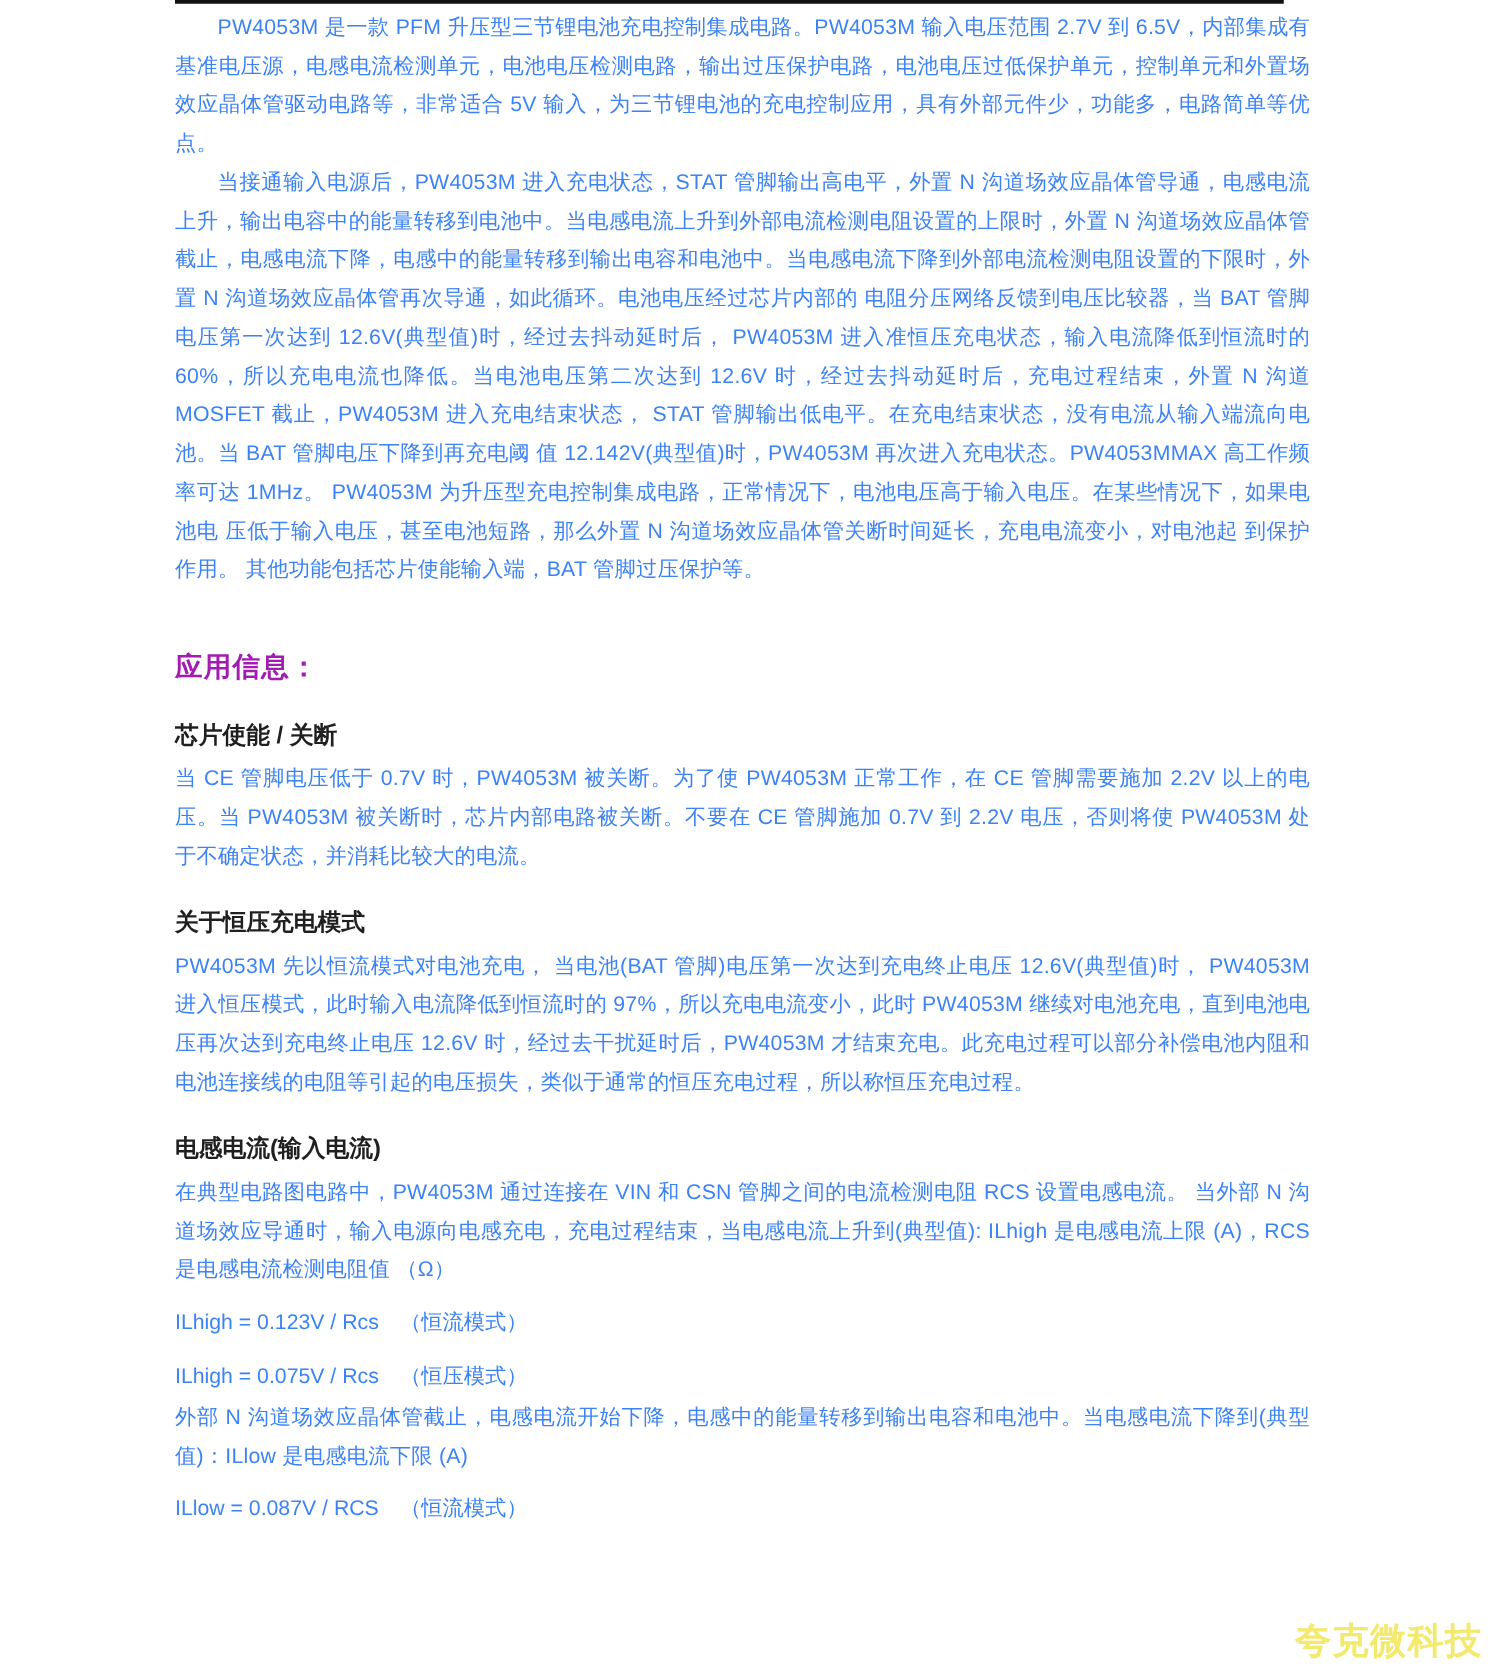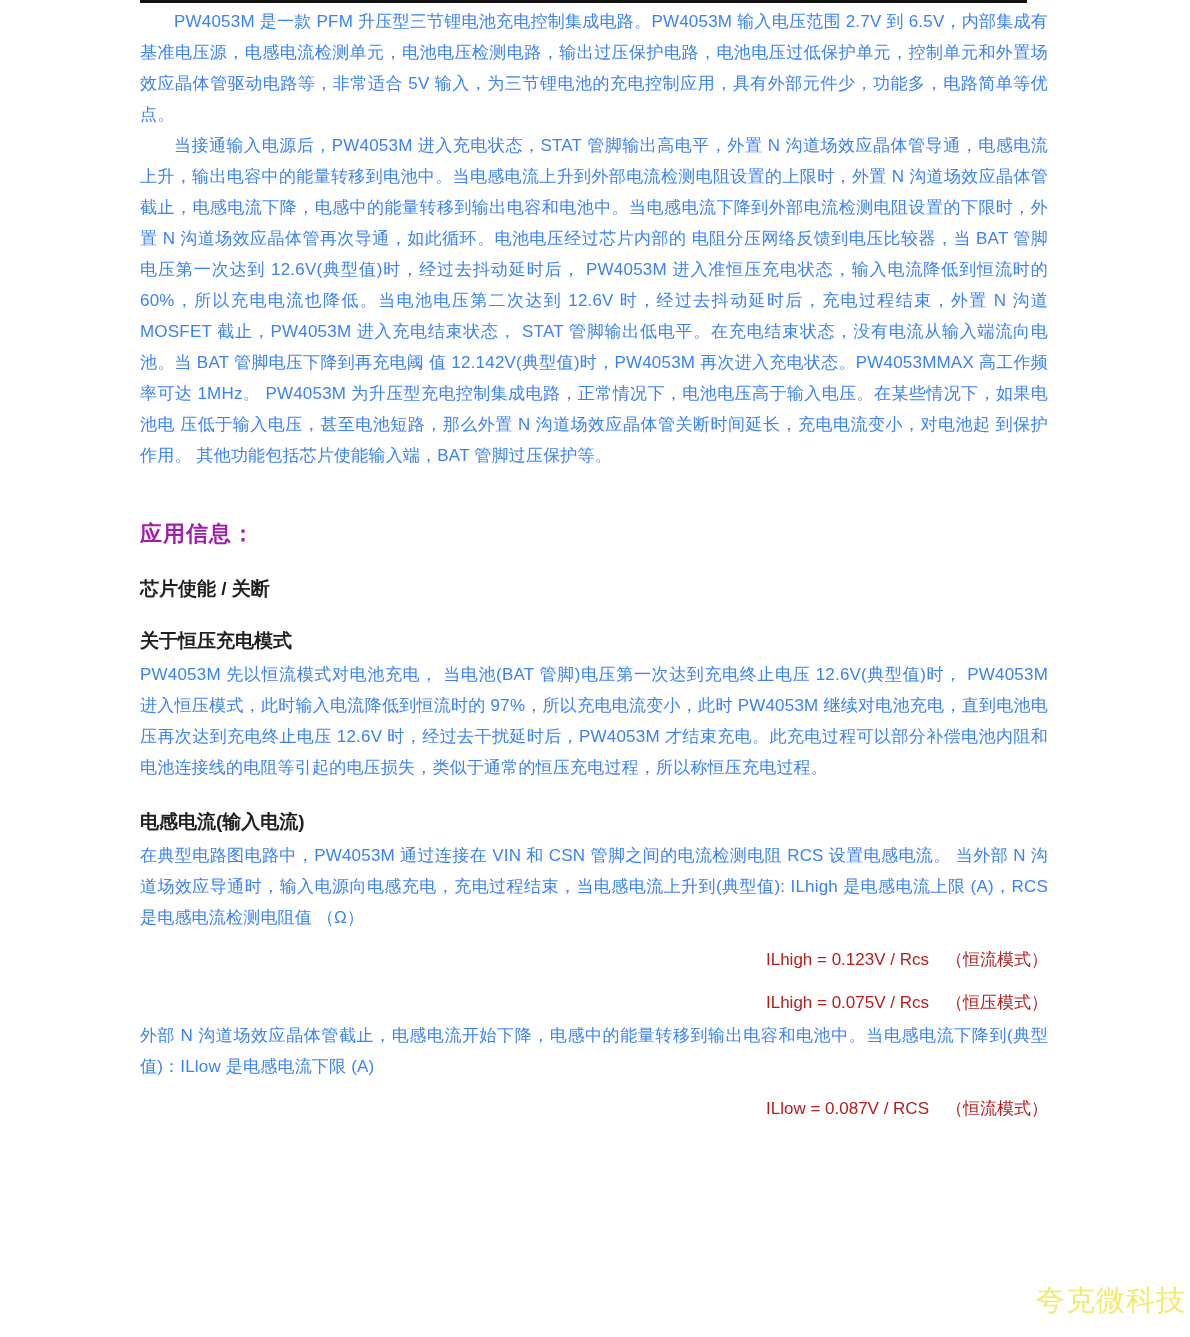--- a/index.html
+++ b/index.html
@@ -57,33 +57,33 @@
     line-height: 26px;
     font-weight: bold;
     color: #1f1f1f;
   }
   h2.first-section {
     margin-top: 19px;
   }
   .formula {
     font-size: 17px;
     line-height: 32px;
-    text-align: right;
-    color: #b91c1c;
+    text-align: left;
+    color: #3b82f6;
     margin-top: 11px;
   }
   .formula-block {
     margin: 2px 0 1px 0;
   }
   .watermark {
     position: absolute;
     right: 4px;
-    bottom: 16px;
+    bottom: 4px;
     font-size: 29px;
-    font-weight: normal;
+    font-weight: bold;
     color: #f3ea6d;
     letter-spacing: 1px;
     white-space: nowrap;
   }
 </style>
 </head>
 <body>
 
 <div class="top-rule"></div>
 
@@ -91,20 +91,21 @@
 
   <p class="body-text indent">PW4053M 是一款 PFM 升压型三节锂电池充电控制集成电路。PW4053M 输入电压范围 2.7V 到 6.5V，内部集成有基准电压源，电感电流检测单元，电池电压检测电路，输出过压保护电路，电池电压过低保护单元，控制单元和外置场效应晶体管驱动电路等，非常适合 5V 输入，为三节锂电池的充电控制应用，具有外部元件少，功能多，电路简单等优点。</p>
 
   <p class="body-text indent para-gap">当接通输入电源后，PW4053M 进入充电状态，STAT 管脚输出高电平，外置 N 沟道场效应晶体管导通，电感电流上升，输出电容中的能量转移到电池中。当电感电流上升到外部电流检测电阻设置的上限时，外置 N 沟道场效应晶体管截止，电感电流下降，电感中的能量转移到输出电容和电池中。当电感电流下降到外部电流检测电阻设置的下限时，外置 N 沟道场效应晶体管再次导通，如此循环。电池电压经过芯片内部的 电阻分压网络反馈到电压比较器，当 BAT 管脚电压第一次达到 12.6V(典型值)时，经过去抖动延时后， PW4053M 进入准恒压充电状态，输入电流降低到恒流时的 60%，所以充电电流也降低。当电池电压第二次达到 12.6V 时，经过去抖动延时后，充电过程结束，外置 N 沟道 MOSFET 截止，PW4053M 进入充电结束状态， STAT 管脚输出低电平。在充电结束状态，没有电流从输入端流向电池。当 BAT 管脚电压下降到再充电阈 值 12.142V(典型值)时，PW4053M 再次进入充电状态。PW4053MMAX 高工作频率可达 1MHz。 PW4053M 为升压型充电控制集成电路，正常情况下，电池电压高于输入电压。在某些情况下，如果电池电 压低于输入电压，甚至电池短路，那么外置 N 沟道场效应晶体管关断时间延长，充电电流变小，对电池起 到保护作用。 其他功能包括芯片使能输入端，BAT 管脚过压保护等。</p>
 
   <h1 class="app-title">应用信息：</h1>
 
 
   <section>
     <h2 class="section-heading">芯片使能 / 关断</h2>
+    <p class="body-text">当 CE 管脚电压低于 0.7V 时，PW4053M 被关断。为了使 PW4053M 正常工作，在 CE 管脚需要施加 2.2V 以上的电压。当 PW4053M 被关断时，芯片内部电路被关断。不要在 CE 管脚施加 0.7V 到 2.2V 电压，否则将使 PW4053M 处于不确定状态，并消耗比较大的电流。</p>
   </section>
 
   <section>
     <h2 class="section-heading">关于恒压充电模式</h2>
     <p class="body-text">PW4053M 先以恒流模式对电池充电， 当电池(BAT 管脚)电压第一次达到充电终止电压 12.6V(典型值)时， PW4053M 进入恒压模式，此时输入电流降低到恒流时的 97%，所以充电电流变小，此时 PW4053M 继续对电池充电，直到电池电压再次达到充电终止电压 12.6V 时，经过去干扰延时后，PW4053M 才结束充电。此充电过程可以部分补偿电池内阻和电池连接线的电阻等引起的电压损失，类似于通常的恒压充电过程，所以称恒压充电过程。</p>
   </section>
 
   <section>
     <h2 class="section-heading">电感电流(输入电流)</h2>
     <p class="body-text">在典型电路图电路中，PW4053M 通过连接在 VIN 和 CSN 管脚之间的电流检测电阻 RCS 设置电感电流。 当外部 N 沟道场效应导通时，输入电源向电感充电，充电过程结束，当电感电流上升到(典型值): ILhigh 是电感电流上限 (A)，RCS 是电感电流检测电阻值 （Ω）</p>

